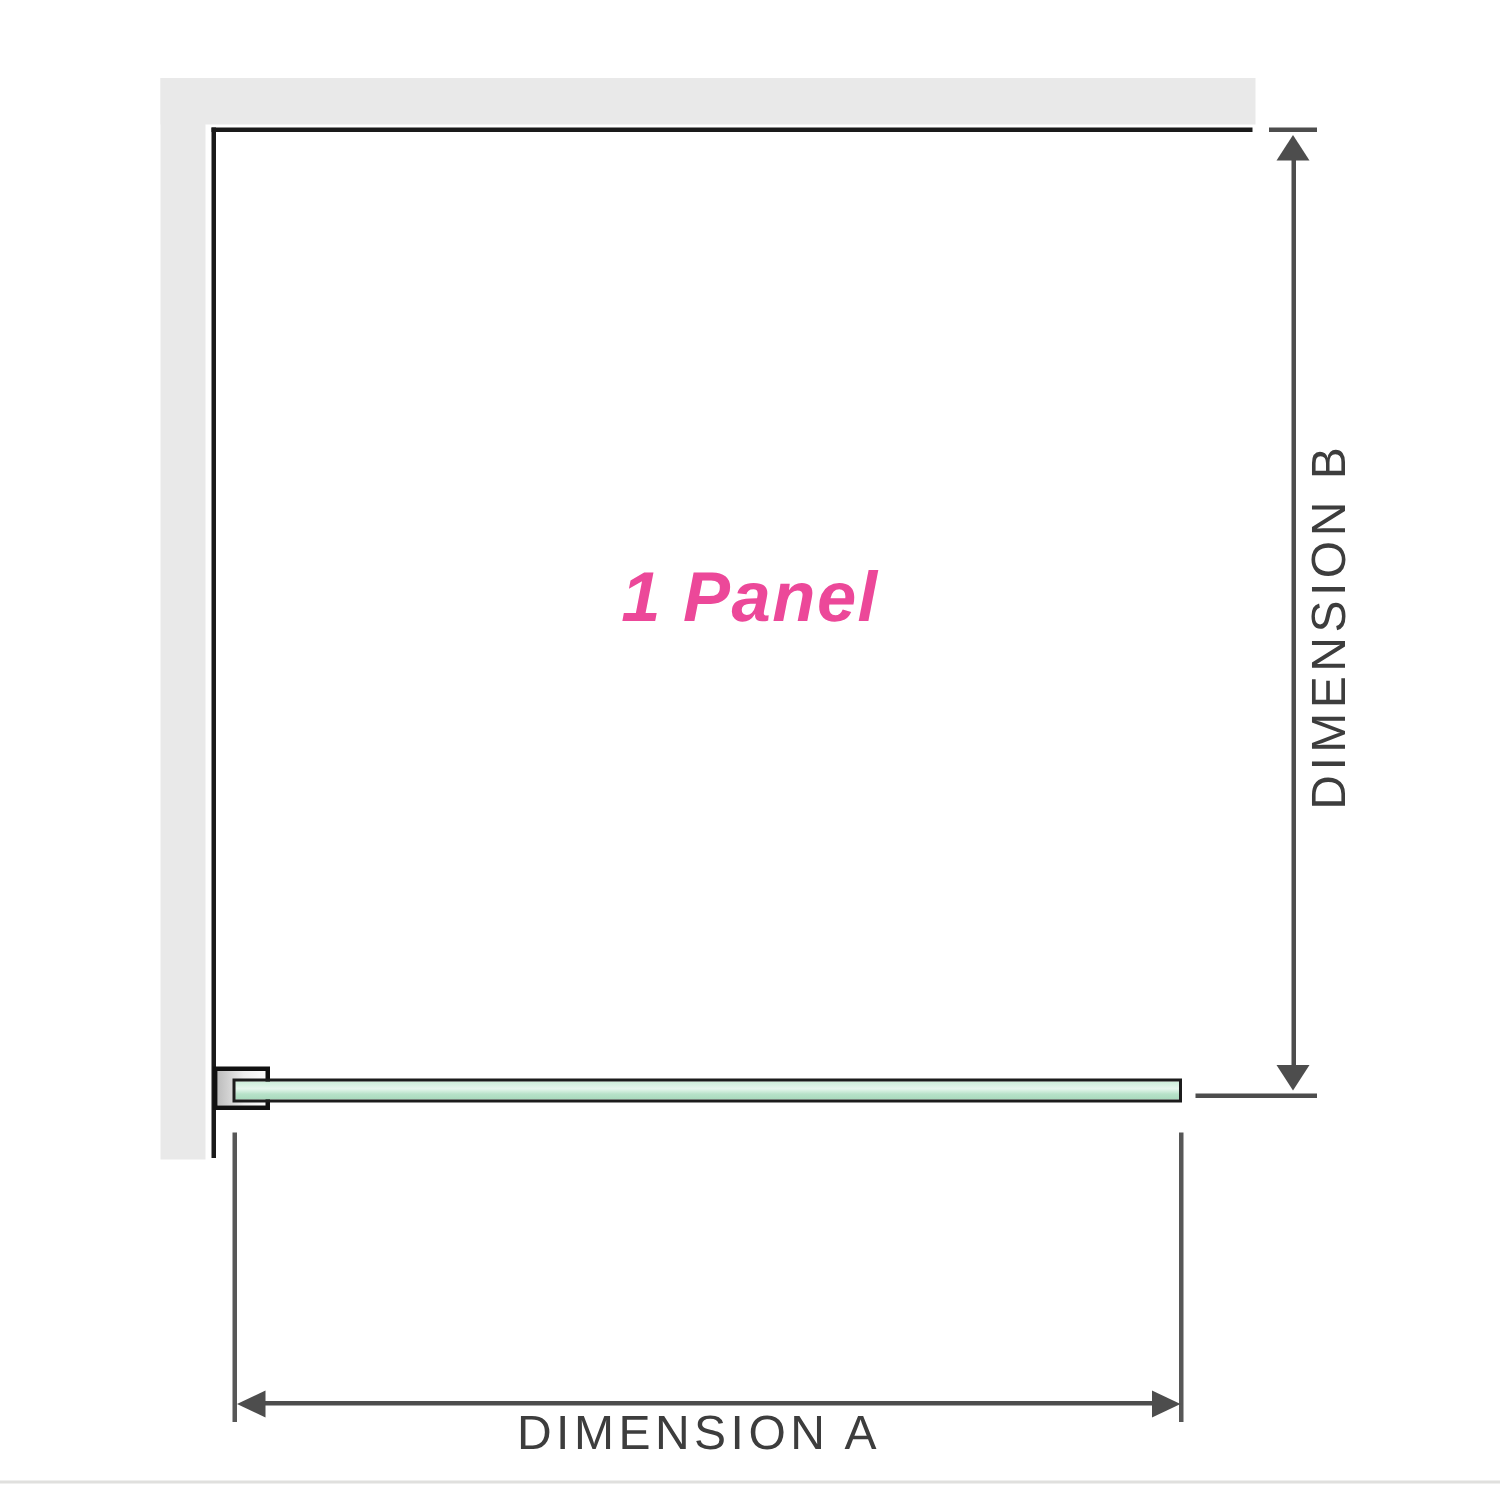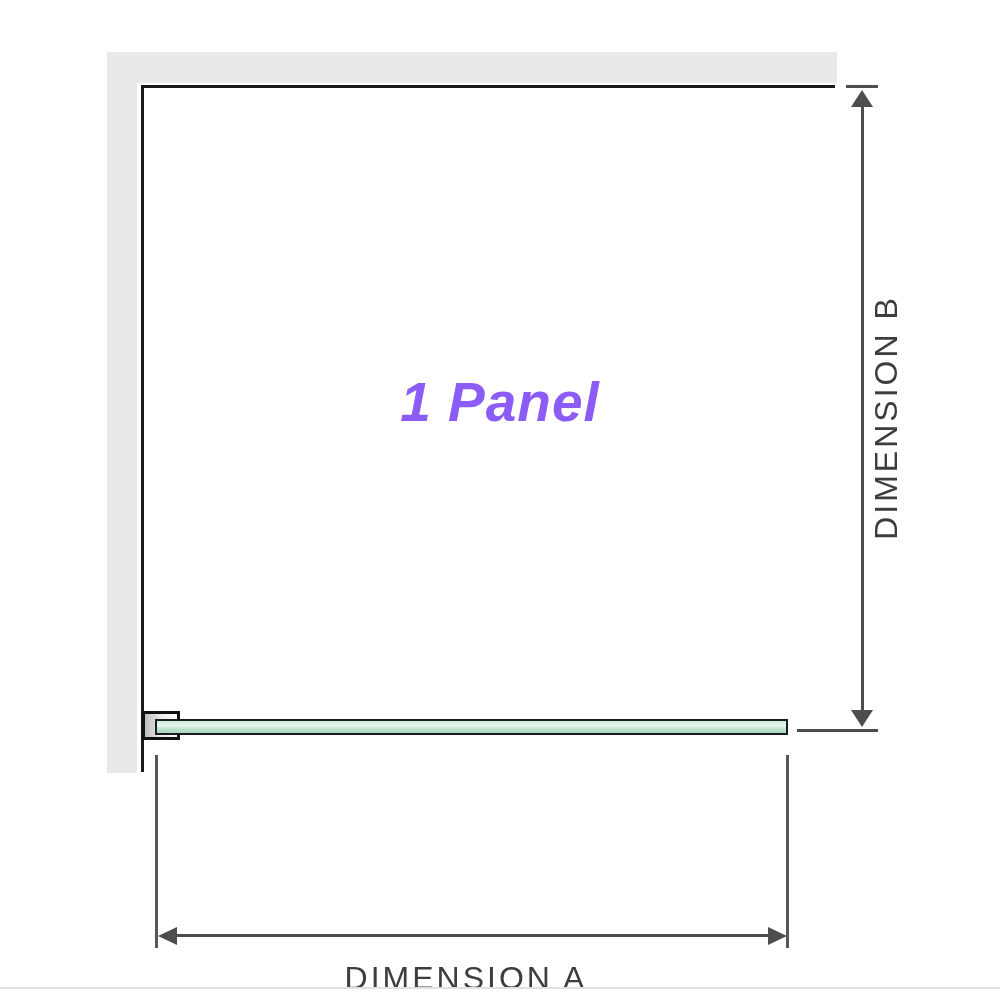--- a/index.html
+++ b/index.html
@@ -65,34 +65,34 @@
   .dimB-arrow-down {
     left: 851px; top: 710px;
     border-left: 11px solid transparent; border-right: 11px solid transparent;
     border-top: 17px solid #4d4d4d;
   }
 
   
   .panel-label {
     left: 350px; top: 370px; width: 300px;
     text-align: center;
-    font-size: 55px; font-weight: bold; font-style: italic;
-    color: #8b5cf6;
+    font-size: 47px; font-weight: bold; font-style: italic;
+    color: #ec4899;
     letter-spacing: 1px;
     white-space: nowrap;
   }
   .dim-label {
     color: #3d3d3d;
     font-size: 32px;
     font-weight: normal;
     letter-spacing: 3px;
     white-space: nowrap;
   }
   .dimA-label {
-    left: 316px; top: 960px; width: 300px;
+    left: 316px; top: 937px; width: 300px;
     text-align: center;
   }
   .dimB-label {
     left: 746px; top: 399px; width: 280px;
     text-align: center;
     transform: rotate(-90deg);
   }
 
   
   .page-divider { left: 0; top: 987px; width: 1000px; height: 2px; background: #e0e0de; }

